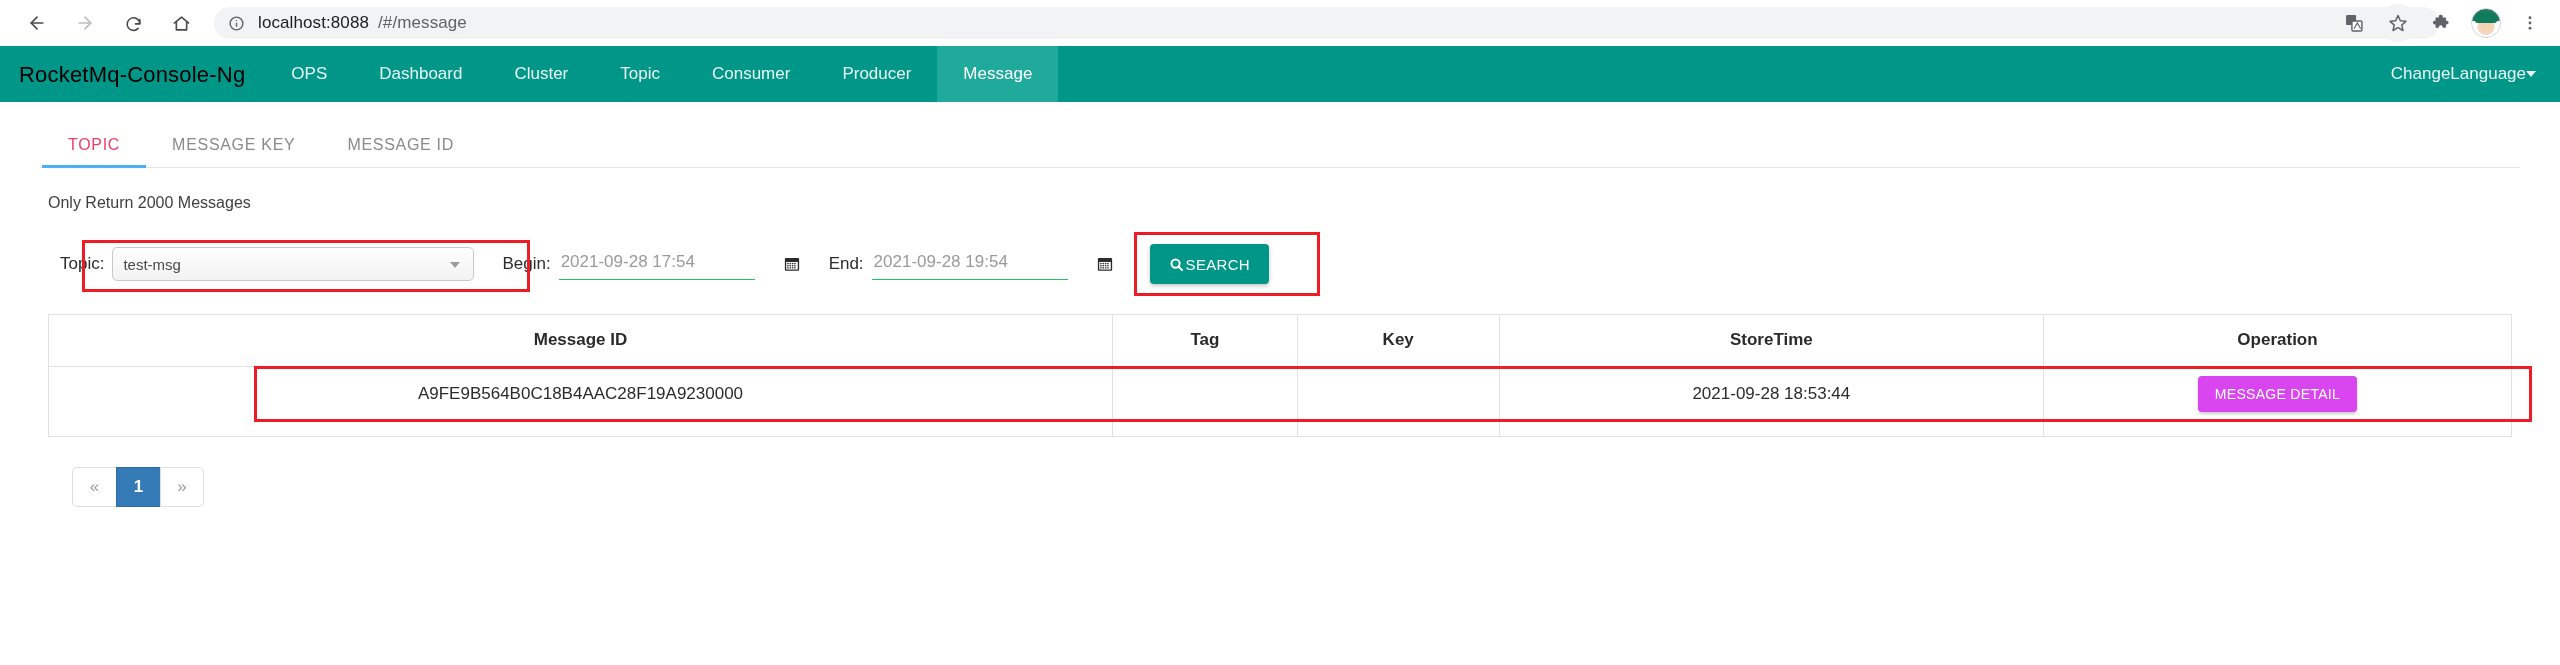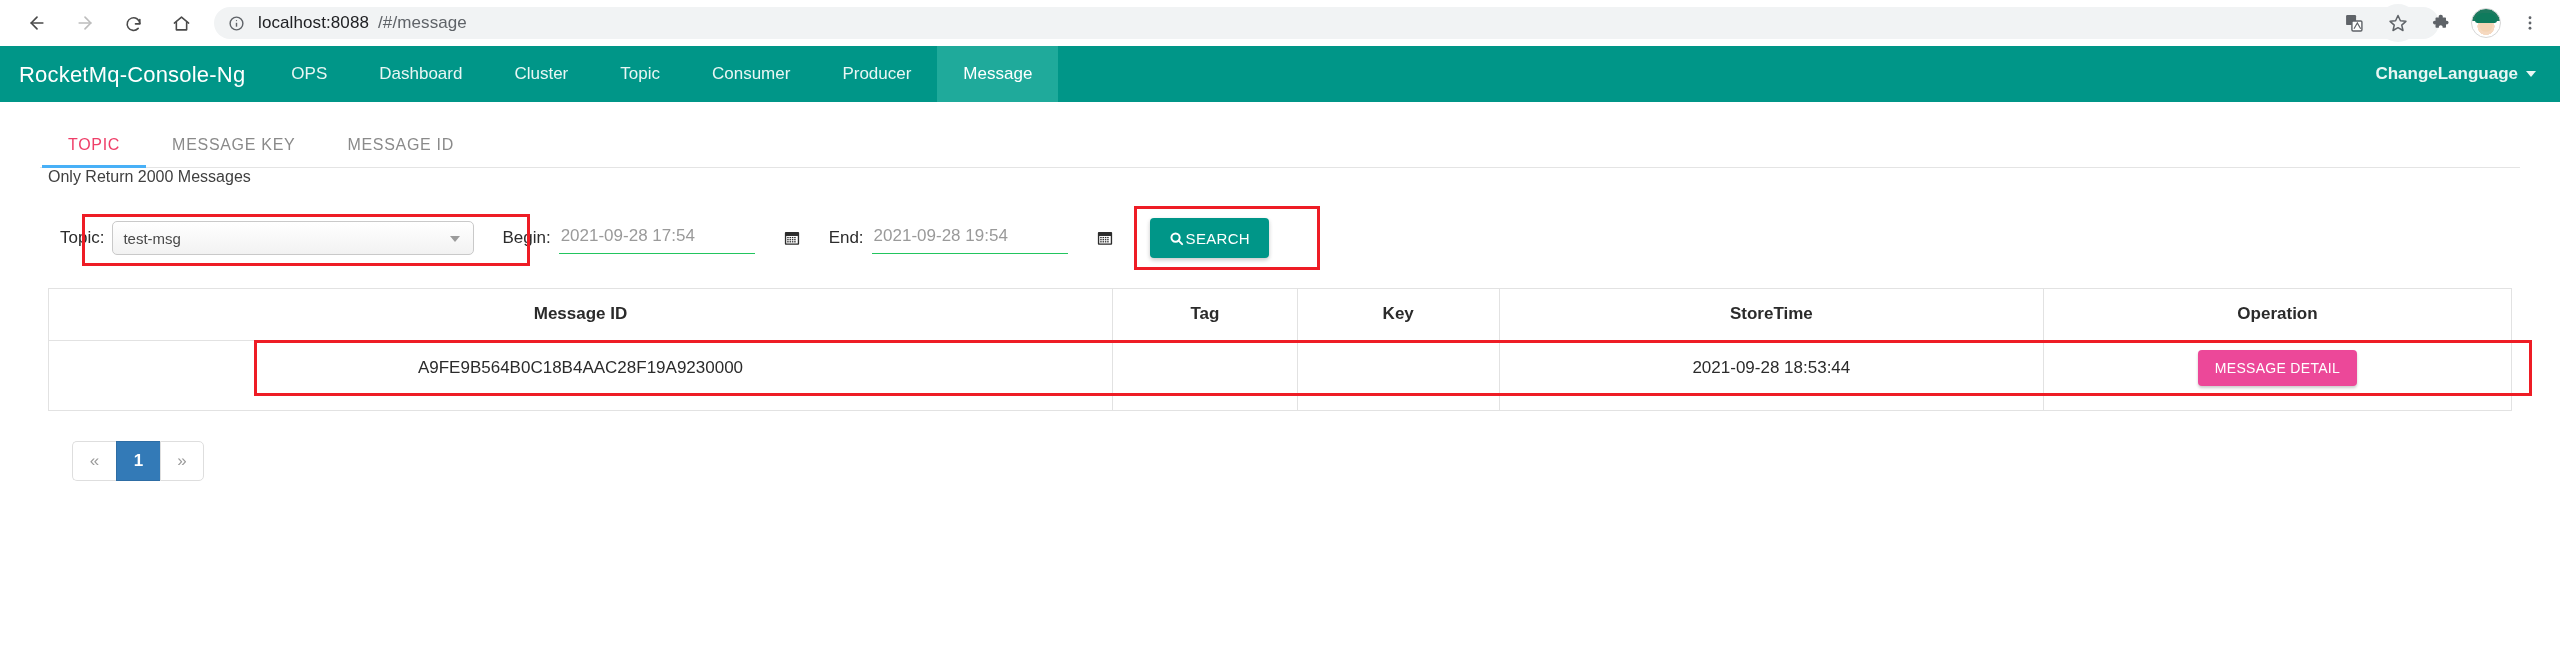--- a/index.html
+++ b/index.html
@@ -86,21 +86,21 @@
   .navbar {
     height: 56px;
     background: #009688;
     display: flex;
     align-items: stretch;
     position: relative;
   }
   .brand {
     display: flex; align-items: center;
     padding: 2px 20px 0 19px;
-    color: #ffffff;
+    color: #000000;
     font-size: 22px;
     letter-spacing: 0.2px;
     white-space: nowrap;
   }
   .nav-items { display: flex; align-items: stretch; }
   .nav-item {
     display: flex; align-items: center;
     padding: 0 26px;
     color: #e8f6f4;
     font-size: 17px;
@@ -110,23 +110,22 @@
     background: #1faa9b;
     color: #ffffff;
   }
   .nav-right {
     margin-left: auto;
     display: flex; align-items: center;
     padding-right: 24px;
   }
   .lang {
     color: #e8f6f4; font-size: 17px;
-    display: flex; align-items: center; gap: 8px;
-    white-space: nowrap;
-    font-weight: bold;
+    display: flex; align-items: center; 
+    white-space: nowrap;
   }
   .caret {
     width: 0; height: 0;
     border-left: 5px solid transparent;
     border-right: 5px solid transparent;
     border-top: 6px solid #e8f6f4;
   }
 
   
   .page { padding: 0 40px; }
@@ -148,20 +147,21 @@
   .tab.active { color: #ef3e68; }
   .tab.active::after {
     content: "";
     position: absolute;
     left: 0; right: 0; bottom: -1px;
     height: 3px;
     background: #48b0f7;
   }
 
   .note {
+    margin-top: 26px;
     font-size: 16px;
     color: #404040;
     padding-left: 8px;
   }
 
   
   .form-row {
     margin-top: 26px;
     display: flex;
     align-items: center;
@@ -253,21 +253,21 @@
     font-weight: normal;
     margin-top: 36px;
   }
   .col-msgid { width: 43.2%; }
   .col-tag { width: 7.5%; }
   .col-key { width: 8.2%; }
   .col-store { width: 22.1%; }
   .col-op { width: 19.0%; }
 
   .detail-btn {
-    background: #ec4899;
+    background: #d946ef;
     color: #ffffff;
     border: none;
     border-radius: 4px;
     padding: 10px 17px;
     font-size: 14px;
     letter-spacing: 0.3px;
     box-shadow: 0 2px 3px rgba(0,0,0,0.2);
     white-space: nowrap;
     font-family: "Liberation Sans", sans-serif;
   }

